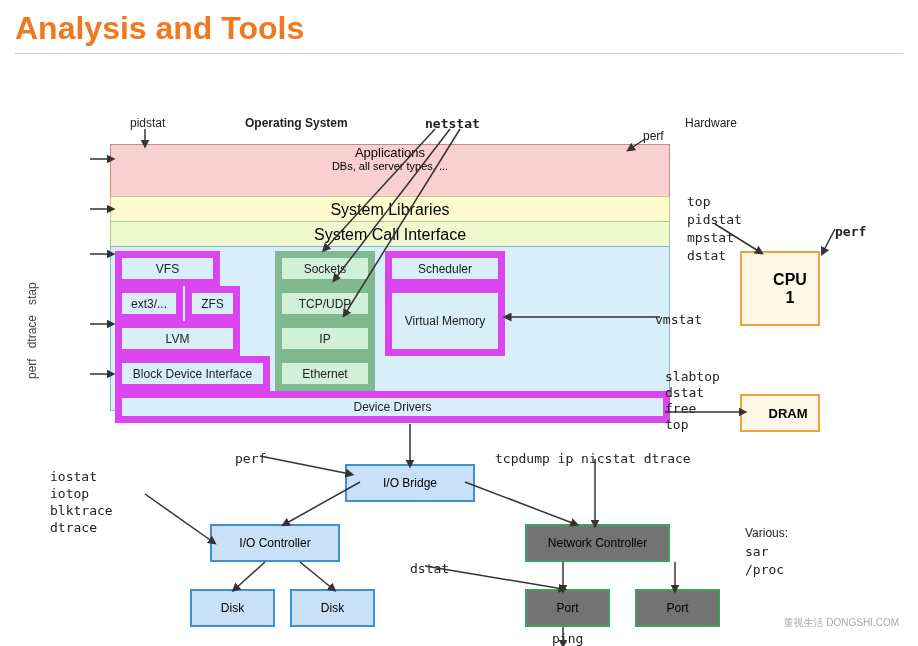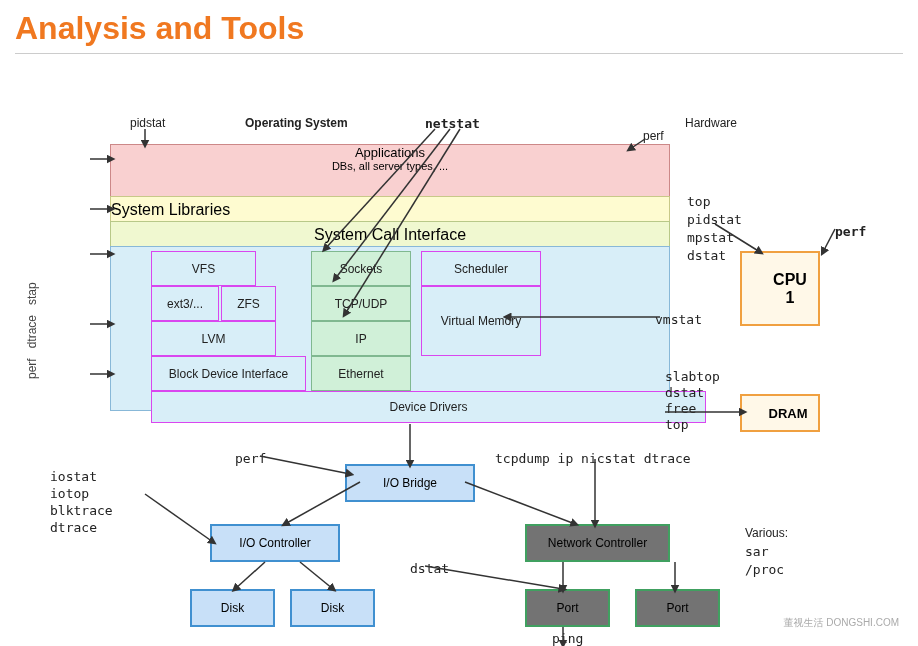--- a/index.html
+++ b/index.html
@@ -85,29 +85,28 @@
     .reg-kernel {
       background: #d8eef8;
       border-color: #88b8d8;
       left: 95px; top: 182px;
       width: 560px; height: 165px;
     }
 
     
     .cell {
       position: absolute;
-      border: 1px solid #d946ef;
+      border: 7px solid #d946ef;
       background: #d8eef8;
       display: flex;
       align-items: center;
       justify-content: center;
       font-size: 12px;
       color: #222;
       text-align: center;
-      margin-left: 36px;
     }
     .cell.green {
       background: #d0f0d8;
       border-color: #80b890;
     }
 
     
     .hw-box {
       position: absolute;
       border: 2px solid #f0a040;
@@ -172,21 +171,21 @@
     <div class="lbl mono bold" style="left:410px; top:52px;">netstat</div>
     <div class="lbl" style="left:670px; top:52px;">Hardware</div>
 
     <div class="region reg-apps">
       <div style="text-align:center; padding-top:0; font-size:13px;">
         <div>Applications</div>
         <div style="font-size:11px;">DBs, all server types, ...</div>
       </div>
     </div>
 
-    <div class="region reg-syslib" style="display:flex;align-items:center;justify-content:flex-start;">
+    <div class="region reg-syslib" style="display:flex;align-items:center;justify-content:center;">
       <span>System Libraries</span>
     </div>
 
     <div class="region reg-syscall" style="display:flex;align-items:center;justify-content:center;">
       <span>System Call Interface</span>
     </div>
 
     <div class="region reg-kernel"></div>
 
     <div class="cell" style="left:100px;top:187px;width:105px;height:35px;">VFS</div>

